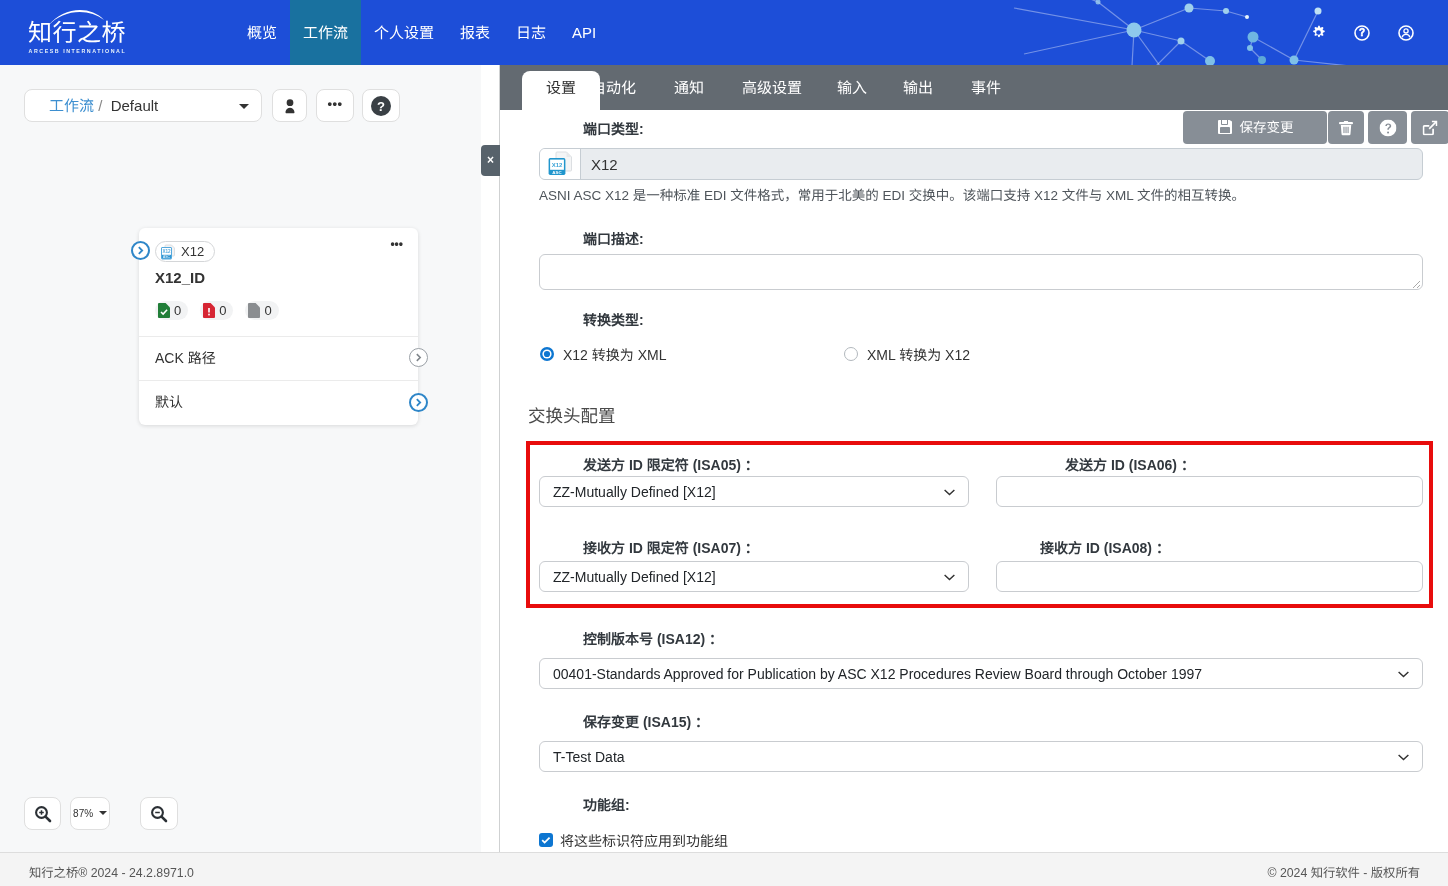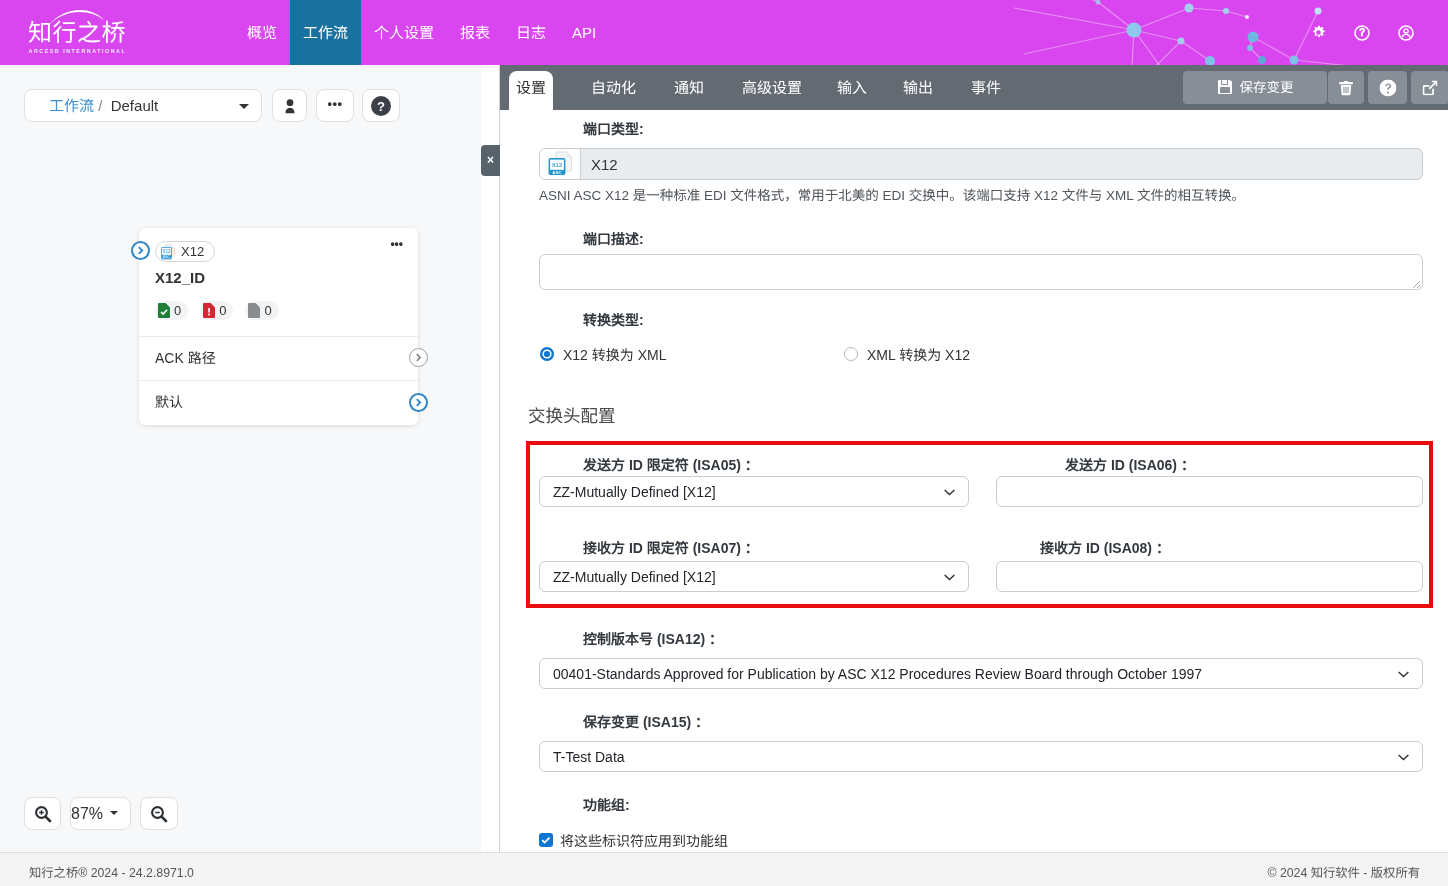--- a/index.html
+++ b/index.html
@@ -1,19 +1,19 @@
 <!DOCTYPE html>
 <html lang="zh-CN"><head>
 <meta charset="utf-8">
 <style>
   * { margin:0; padding:0; box-sizing:border-box; }
   html,body { width:1448px; height:886px; overflow:hidden; font-family:"Liberation Sans", sans-serif; background:#fff; }
 
   
-  #navbar { position:absolute; left:0; top:0; width:1448px; height:84px; background:#d946ef; overflow:hidden; }
+  #navbar { position:absolute; left:0; top:0; width:1448px; height:84px; background:#1d4ed8; overflow:hidden; }
   #navnet { position:absolute; right:0; top:0; }
   #logo { position:absolute; left:27px; top:6px; }
   .navitems { position:absolute; left:234px; top:0; height:65px; display:flex; }
   .navitems div { height:65px; line-height:65px; padding:0 13px; color:#fff; font-size:15px; }
   .navitems div.active { background:#19719f; }
   .navicons { position:absolute; right:34px; top:0; height:65px; display:flex; align-items:center; gap:28px; }
 
   
   #left { position:absolute; left:0; top:65px; width:500px; height:787px; background:#f7f8f9; }
   #whitestrip { position:absolute; left:481px; top:0; width:18px; height:787px; background:#fff; }
@@ -33,30 +33,30 @@
   .carddots { position:absolute; right:15px; top:9px; color:#333; font-size:12px; font-weight:bold; letter-spacing:0px; }
   .cardtitle { position:absolute; left:16px; top:41px; font-size:15px; font-weight:bold; color:#333; }
   .badges { position:absolute; left:16px; top:73px; display:flex; gap:12px; }
   .badge { height:19px; background:#f2f3f4; border-radius:10px; display:flex; align-items:center; padding:0 7px 0 3px; gap:4px; font-size:13px; color:#333; }
   .cardrow { position:absolute; left:0; width:279px; height:44px; border-top:1px solid #ebebeb; font-size:14px; color:#333; line-height:43px; padding-left:16px; }
   .portcirc { position:absolute; width:19px; height:19px; border-radius:50%; background:#fff; display:flex; align-items:center; justify-content:center; }
   .portcirc svg { display:block; }
 
   
   #zoom1 { left:24px; top:732px; width:37px; height:33px; }
-  #zoom2 { left:70px; top:732px; width:61px; height:33px; font-size:16px; color:#333; text-align:left; line-height:31px; }
+  #zoom2 { left:70px; top:732px; width:40px; height:33px; font-size:10px; color:#333; text-align:center; line-height:31px; }
   #zoom3 { left:140px; top:732px; width:38px; height:33px; }
   .mag { position:absolute; left:50%; top:50%; transform:translate(-50%,-50%); }
 
   
   #right { position:absolute; left:500px; top:65px; width:948px; height:787px; background:#fff; }
   #tabbar { position:absolute; left:0; top:0; width:948px; height:45px; background:#636a71; }
   .tab { position:absolute; top:0; height:45px; line-height:45px; color:#fff; font-size:15px; }
   .tab.active { top:6px; height:39px; background:#fff; border-radius:8px 8px 0 0; color:#333; line-height:33px; }
-  .gbtn { position:absolute; background:#878e96; border-radius:4px; color:#fff; }
+  .gbtn { position:absolute; background:#878e96; border-radius:4px; color:#fff;margin-top:40px; }
   #savebtn { left:683px; top:6px; width:144px; height:33px; font-size:13.5px; text-align:center; line-height:33px; }
   #trashbtn { left:828px; top:6px; width:36px; height:33px; }
   #qbtn { left:868px; top:6px; width:39px; height:33px; }
   #extbtn { left:911px; top:6px; width:38px; height:33px; }
   #trashbtn svg, #qbtn svg, #extbtn svg { position:absolute; left:50%; top:50%; transform:translate(-50%,-50%); }
 
   
   #content { position:absolute; left:39px; top:45px; width:884px; height:742px; }
   #content > div { position:absolute; left:0; width:884px; }
   .lbl { font-size:14px; font-weight:bold; color:#32383e; line-height:20px;margin-left:44px; }
@@ -216,21 +216,21 @@
       <svg class="mag" width="18" height="18" viewBox="0 0 18 18" fill="none">
         <circle cx="7.5" cy="7.5" r="5.4" stroke="#2b3035" stroke-width="2.1"></circle>
         <path d="M11.8 11.8 L16 16" stroke="#2b3035" stroke-width="2.6" stroke-linecap="round"></path>
         <path d="M5.2 7.5h4.6" stroke="#2b3035" stroke-width="1.5"></path>
       </svg>
     </div>
 </div>
 
 <div id="right">
   <div id="tabbar">
-    <div class="tab active" style="left:9px; width:44px; text-align:center;">设置</div>
+    <div class="tab active" style="left:22px; width:78px; text-align:center;">设置</div>
     <div class="tab" style="left:91px;">自动化</div>
     <div class="tab" style="left:174px;">通知</div>
     <div class="tab" style="left:242px;">高级设置</div>
     <div class="tab" style="left:337px;">输入</div>
     <div class="tab" style="left:403px;">输出</div>
     <div class="tab" style="left:471px;">事件</div>
     <div class="gbtn" id="savebtn"><svg style="vertical-align:-3px; margin-right:7px;" width="16" height="16" viewBox="0 0 16 16" fill="#fff">
           <path d="M2 1a1 1 0 0 0-1 1v12a1 1 0 0 0 1 1h12a1 1 0 0 0 1-1V2.5L12.5 1H11v4a1 1 0 0 1-1 1H5a1 1 0 0 1-1-1V1H2zm3 0v4h5V1H5zm-2 8a1 1 0 0 1 1-1h8a1 1 0 0 1 1 1v5H3V9z"></path>
         </svg>保存变更</div>
     <div class="gbtn" id="trashbtn">

